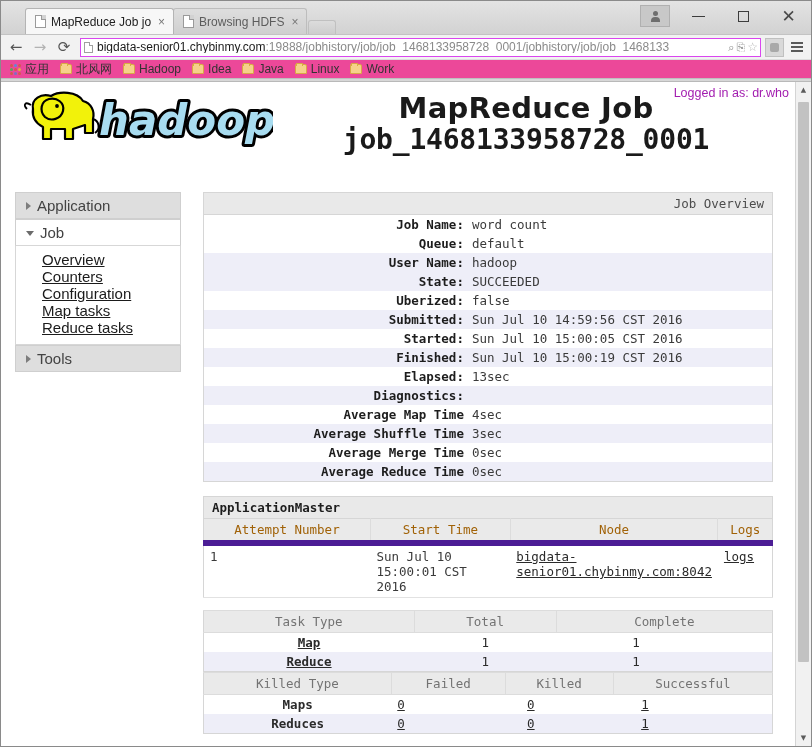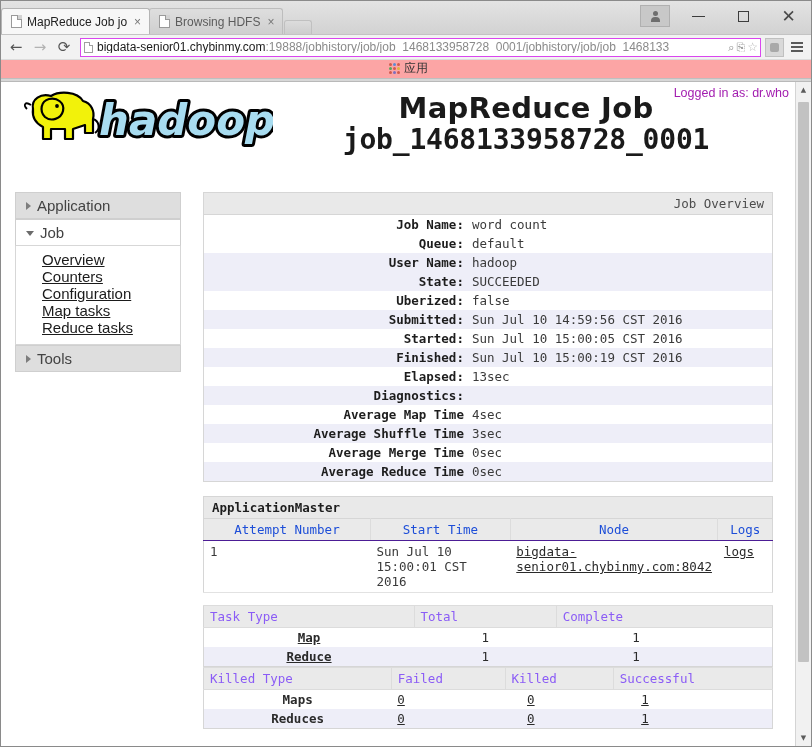--- a/index.html
+++ b/index.html
@@ -17,21 +17,21 @@
     position: relative;
     background: #d7d7d7;
     border: 1px solid #8a8a8a;
   }
 
   
   .tabstrip {
     height: 33px;
     background: linear-gradient(#e3e3e3, #d2d2d2);
     position: relative;
-    padding-left: 0;
+    padding-left: 24px;
     display: flex;
     align-items: flex-end;
   }
   .tab {
     height: 26px;
     display: flex;
     align-items: center;
     padding: 0 8px 0 9px;
     font-size: 12px;
     color: #3c3c3c;
@@ -212,28 +212,27 @@
     width: 18px; height: 20px;
     display: flex; flex-direction: column; justify-content: center; gap: 2px;
     flex: none;
     padding: 0 3px;
   }
   .menu-btn span { display: block; height: 2px; background: #5a5a5a; }
 
   
   .bookmarks {
     height: 20px;
-    background: #fca5a5;
+    background: #ec4899;
     border-top: 1px solid #dcdcdc;
     border-bottom: 1px solid #bfbfbf;
     display: flex;
     align-items: center;
     padding-left: 5px;
     gap: 3px;
-    flex-direction: column;
   }
   .bm {
     display: flex;
     align-items: center;
     font-size: 12px;
     color: #333;
     padding: 0 4px;
     height: 17px;
     white-space: nowrap;
   }
@@ -461,44 +460,44 @@
     color: #3a3a3a;
   }
   tr.alt { background: #eeeef8; }
   tr.wht { background: #ffffff; }
 
   
   table.am { margin-top: 0; }
   table.am th {
     background: #eaeaea;
     border-right: 1px solid #dcdcdc;
-    border-bottom: 1px solid #4c1d95;
+    border-bottom: 6px solid #4c1d95;
     font-weight: normal;
-    color: #1d4ed8;
+    color: #a16207;
     padding: 3px 6px;
     font-size: 12.5px;
   }
   table.am td {
     padding: 3px 6px;
     vertical-align: top;
     color: #3a3a3a;
     border-bottom: 1px solid #e2e2e2;
   }
   a.lnk { color: #2a2a2a; text-decoration: underline; }
 
   table.tasks th {
     background: #eaeaea;
     border-right: 1px solid #dcdcdc;
     border-top: 1px solid #dcdcdc;
     border-bottom: 1px solid #dcdcdc;
     font-weight: normal;
-    color: #8b5cf6;
+    color: #737373;
     padding: 3px 6px;
     font-size: 12.5px;
-    text-align: left;
+    text-align: center;
   }
   table.tasks td {
     padding: 2px 6px;
     font-size: 12.5px;
     color: #2b2b2b;
     text-align: center;
   }
   .c-type { text-align: center; font-weight: bold; }
   .c-num  { text-align: center; }
   .spacer-20 { height: 14px; }

